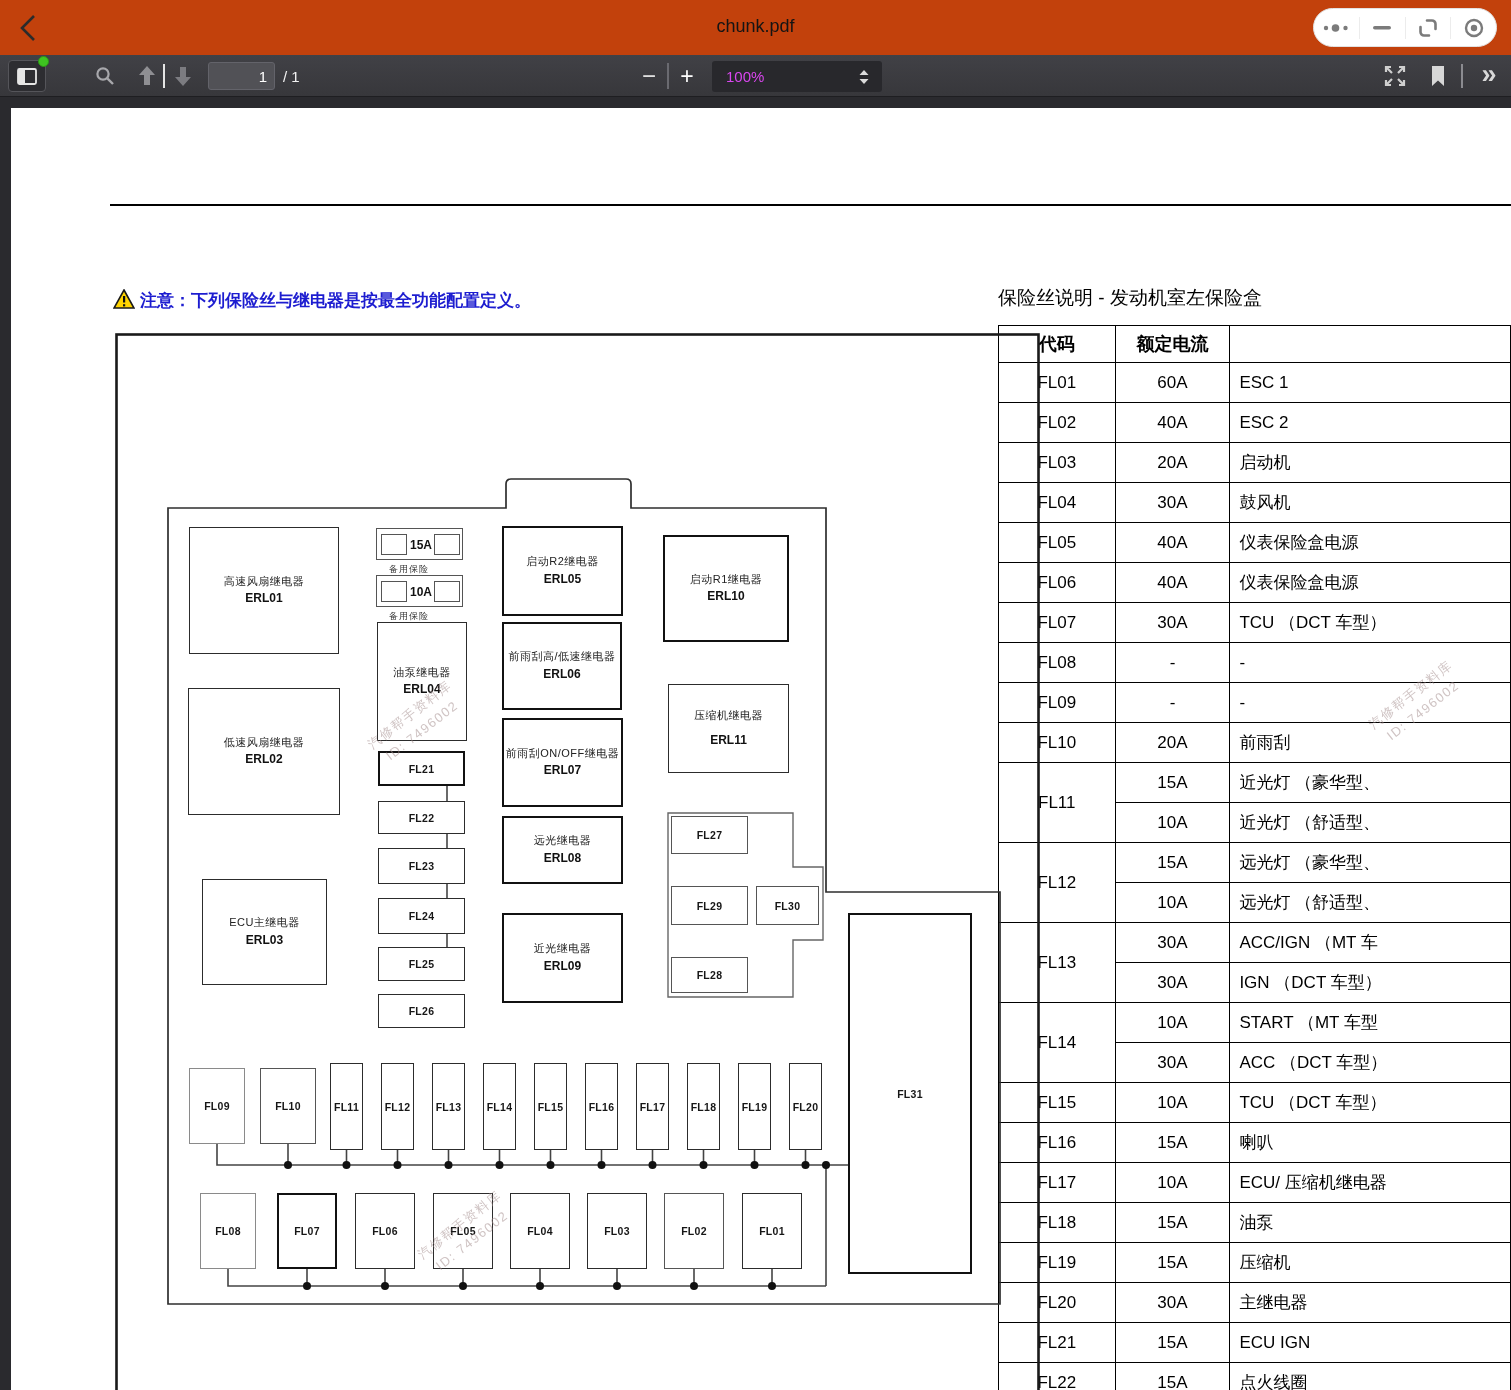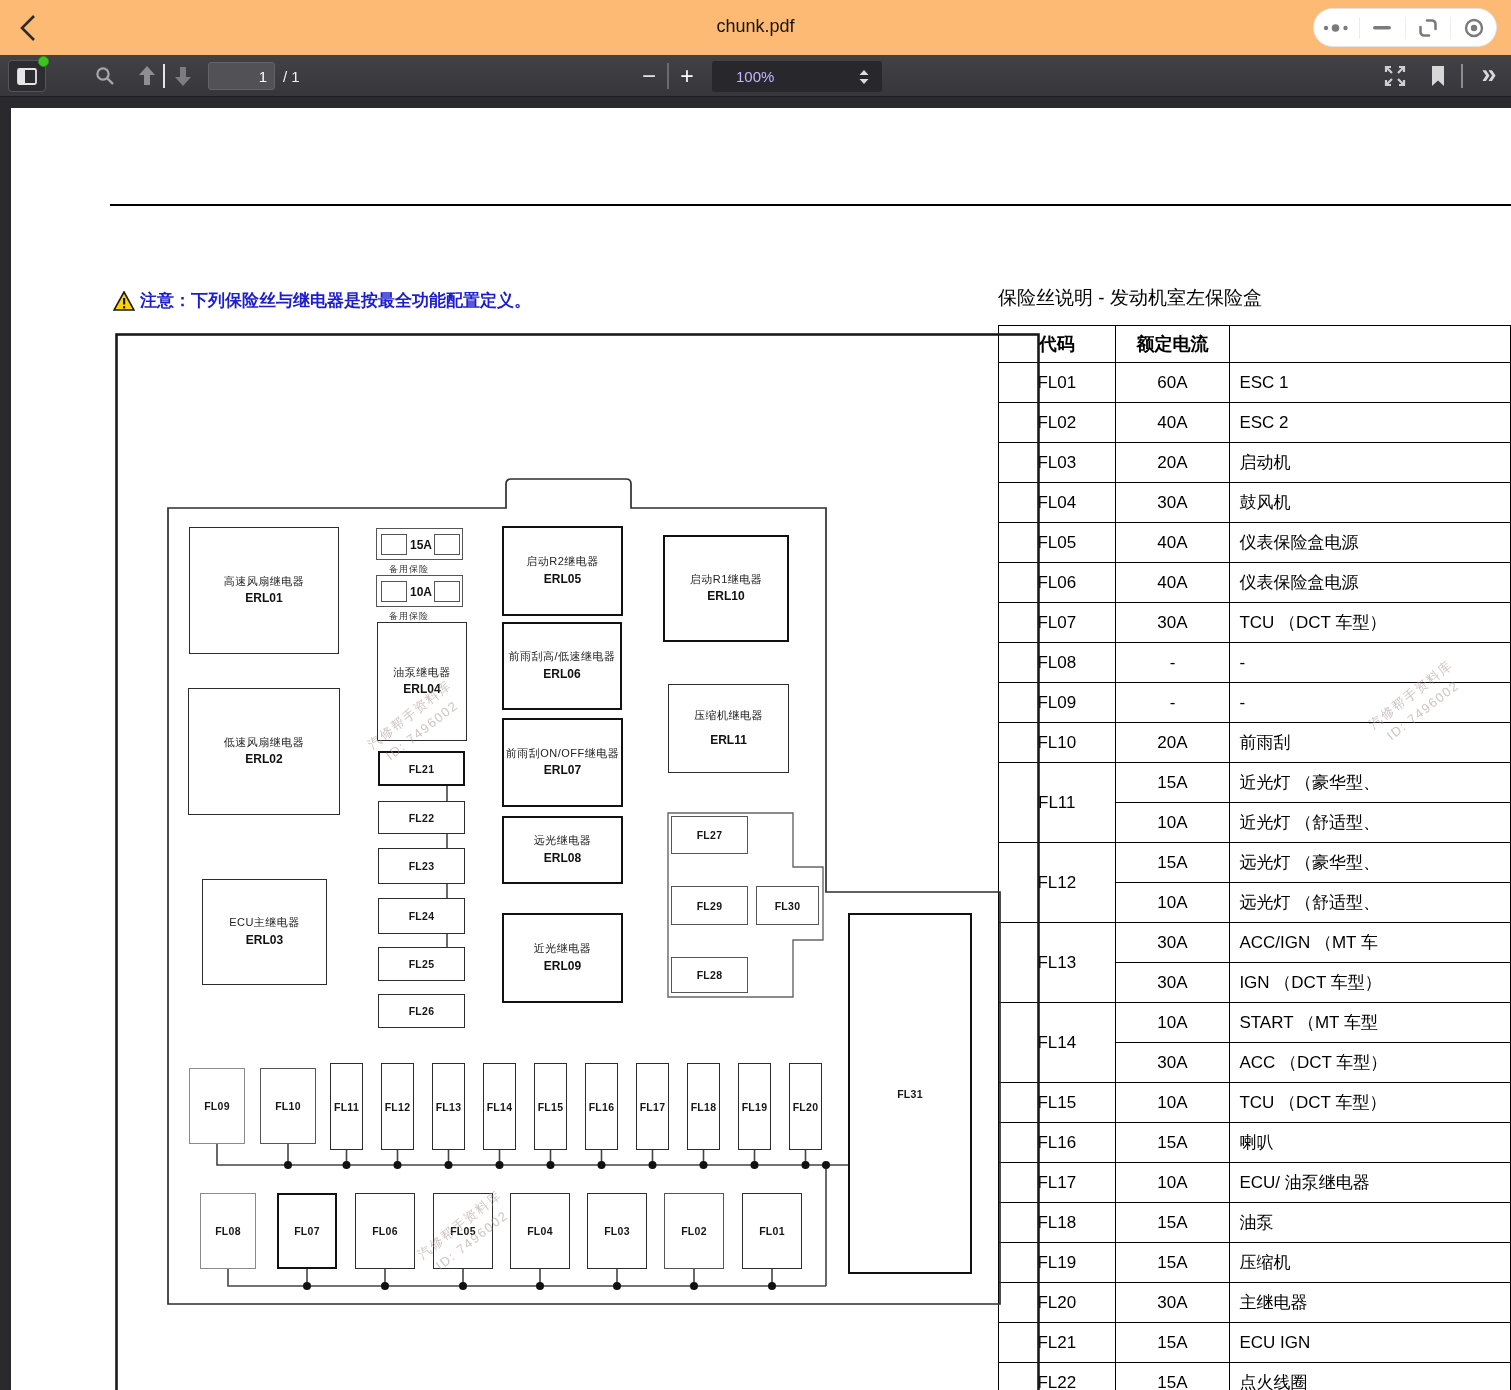--- a/index.html
+++ b/index.html
@@ -1,20 +1,20 @@
 <!DOCTYPE html>
 <html><head>
 <meta charset="utf-8">
 <style>
   * { margin:0; padding:0; box-sizing:border-box; }
   html,body { width:1511px; height:1390px; overflow:hidden; }
   body { position:relative; background:#2a2a2e; font-family:"Liberation Sans","DejaVu Sans",sans-serif; }
 
   
-  .appbar { position:absolute; left:0; top:0; width:1511px; height:55px; background:#fdba74; }
+  .appbar { position:absolute; left:0; top:0; width:1511px; height:55px; background:#c2410c; }
   .back-btn { position:absolute; left:16px; top:12px; width:28px; height:32px; cursor:pointer; }
   .app-title { position:absolute; left:0; right:0; top:16px; text-align:center; font-size:18px; color:#141414; font-weight:500; }
   .capsule { position:absolute; right:14px; top:8px; width:184px; height:39px; background:#fff; border:1.5px solid #e2e2e2; border-radius:20px; display:flex; align-items:center; }
   .cap-cell { flex:1; display:flex; align-items:center; justify-content:center; height:100%; cursor:pointer; }
   .cap-sep { width:1px; height:22px; background:#ececec; }
 
   
   .pdfbar { position:absolute; left:0; top:55px; width:1511px; height:42px;
             background:linear-gradient(#414146,#37373b); border-bottom:1px solid #1e1e21;
             display:flex; align-items:center; color:#d8d8d8; }
@@ -24,33 +24,33 @@
   .search-btn { position:absolute; left:90px; top:8px; width:30px; height:26px; }
   .prev-btn { position:absolute; left:134px; top:8px; width:26px; height:26px; }
   .arrows-sep { position:absolute; left:163px; top:9px; width:2px; height:24px; background:#e4e4e4; }
   .next-btn { position:absolute; left:170px; top:8px; width:26px; height:26px; }
   .page-input { position:absolute; left:208px; top:7px; width:67px; height:28px; background:#515156; border:1px solid #63636a; border-radius:3px; color:#fff; font-size:15px; text-align:right; padding-right:7px; outline:none; }
   .page-count { position:absolute; left:283px; top:13px; font-size:15px; color:#f2f2f2; }
   .zoom-out { position:absolute; left:633px; top:6px; width:32px; height:30px; font-size:24px; color:#e6e6e6; }
   .zoom-sep { position:absolute; left:667px; top:8px; width:2px; height:26px; background:#6a6a70; }
   .zoom-in { position:absolute; left:671px; top:6px; width:32px; height:30px; font-size:23px; color:#fff; }
   .zoom-select { position:absolute; left:712px; top:6px; width:170px; height:31px; background:#28282c; border-radius:3px; display:flex; align-items:center; cursor:pointer; }
-  .zoom-select span { font-size:15px; color:#c4b5fd; padding-left:24px; flex:1; }
+  .zoom-select span { font-size:15px; color:#d946ef; padding-left:14px; flex:1; }
   .fullscreen-btn { position:absolute; left:1381px; top:8px; width:28px; height:26px; }
   .bookmark-btn { position:absolute; left:1426px; top:7px; width:24px; height:28px; }
   .right-sep { position:absolute; left:1461px; top:9px; width:2px; height:24px; background:#8b8b90; }
   .more-tools { position:absolute; left:1474px; top:2px; width:30px; height:34px; font-size:27px; color:#d8d8d8; font-weight:bold; }
 
   
   .viewer { position:absolute; left:0; top:97px; width:1511px; height:1293px; background:#2a2a2e; }
   .pdfpage { position:absolute; left:11px; top:11px; width:1500px; height:1282px; background:#fff; overflow:hidden; }
 
   .rule { position:absolute; left:99px; top:96px; width:1405px; height:2px; background:#000; }
   .heading { position:absolute; left:102px; top:112px; font-size:30px; font-weight:bold; color:#000; letter-spacing:0.5px; }
-  .note { position:absolute; left:102px; top:181px; display:flex; align-items:center; gap:5px; }
+  .note { position:absolute; left:102px; top:181px; display:flex; gap:5px; }
   .note-text { font-size:17px; font-weight:600; color:#1d1dd0; }
 
   .tbl-title { position:absolute; left:987px; top:177px; font-size:19px; font-weight:500; color:#000; }
   .fuse-table { position:absolute; left:987px; top:217px; border-collapse:collapse; table-layout:fixed; }
   .fuse-table td, .fuse-table th { border:1px solid #000; font-weight:normal; color:#000; background:#fff; }
   .fuse-table th { height:37px; font-size:18px; font-weight:600; text-align:center; }
   .fuse-table td { height:40px; font-size:17px; }
   .col-code { width:124px; text-align:center; }
   .col-amp { width:123px; text-align:center; }
   .col-desc { width:300px; text-align:left; padding-left:9px; }
@@ -292,21 +292,21 @@
             <td class="col-desc">TCU （DCT 车型）</td>
           </tr>
           <tr>
             <td class="col-code" rowspan="1">FL16</td>
             <td class="col-amp">15A</td>
             <td class="col-desc">喇叭</td>
           </tr>
           <tr>
             <td class="col-code" rowspan="1">FL17</td>
             <td class="col-amp">10A</td>
-            <td class="col-desc">ECU/ 油泵继电器</td>
+            <td class="col-desc">ECU/ 压缩机继电器</td>
           </tr>
           <tr>
             <td class="col-code" rowspan="1">FL18</td>
             <td class="col-amp">15A</td>
             <td class="col-desc">油泵</td>
           </tr>
           <tr>
             <td class="col-code" rowspan="1">FL19</td>
             <td class="col-amp">15A</td>
             <td class="col-desc">压缩机</td>

